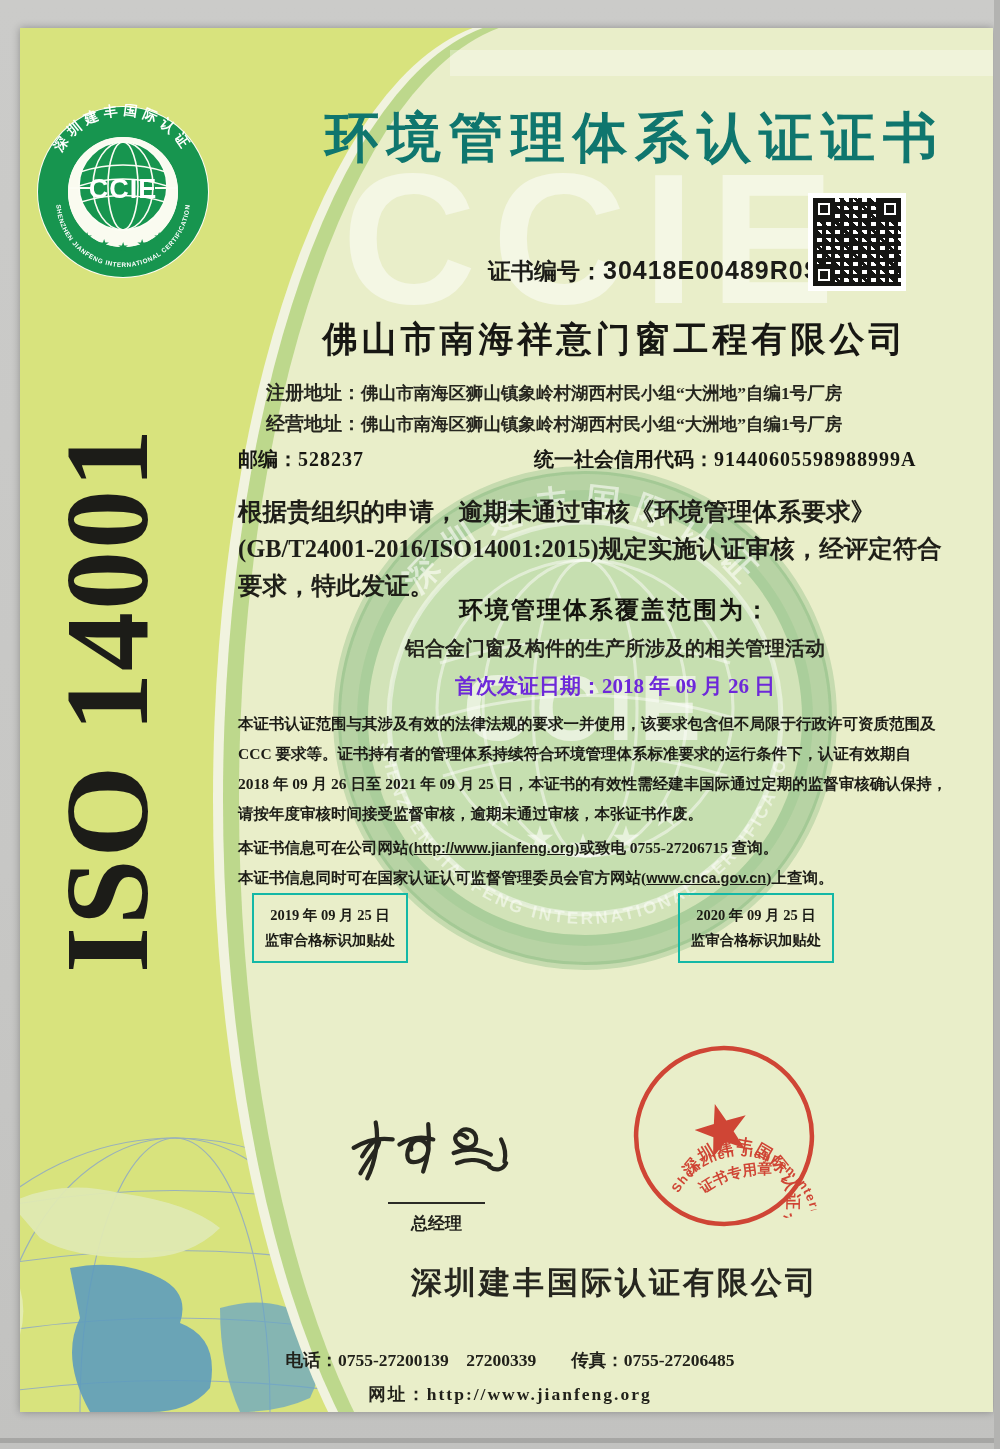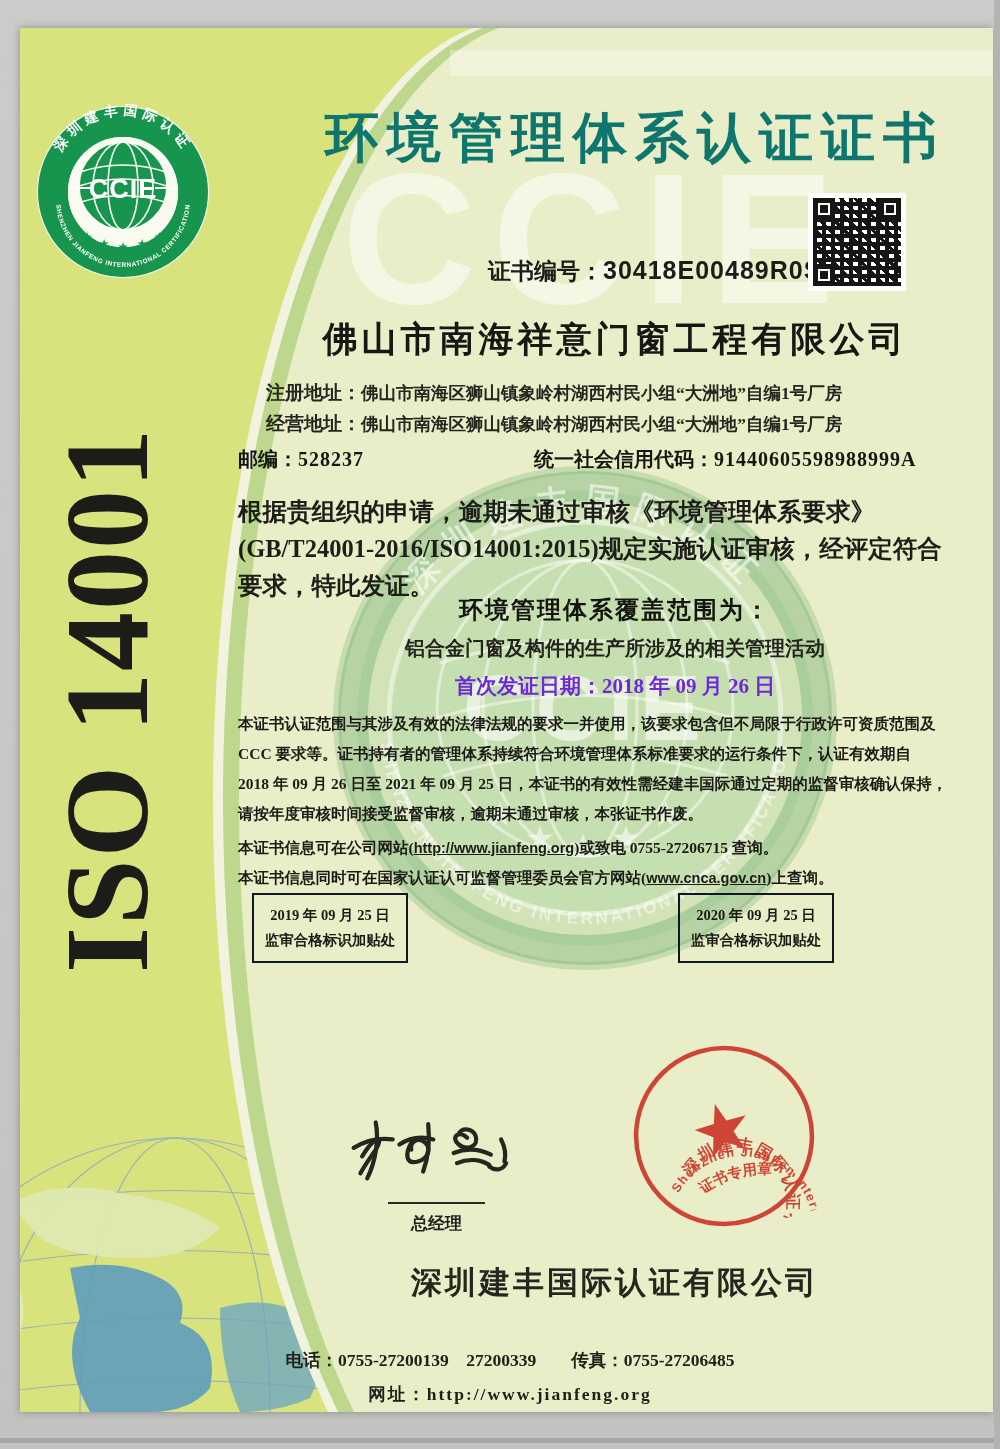--- a/index.html
+++ b/index.html
@@ -75,21 +75,21 @@
 
   .body-par{position:absolute;left:218px;top:465px;width:730px;font-size:24.5px;line-height:37px;font-weight:600;color:#1e1e18;}
   .scope-title{position:absolute;left:215px;top:566px;width:760px;text-align:center;font-size:24px;font-weight:700;color:#15150f;letter-spacing:2px;}
   .scope-line{position:absolute;left:215px;top:607px;width:760px;text-align:center;font-size:20px;font-weight:600;color:#23231c;}
   .first-issue{position:absolute;left:215px;top:644px;width:760px;text-align:center;font-size:21px;font-weight:700;color:#6d28d9;}
 
   .fine{position:absolute;left:218px;width:732px;font-size:15.5px;font-weight:600;color:#1c1c16;white-space:nowrap;}
   .fp0{top:686px;} .fp1{top:716px;} .fp2{top:746px;} .fp3{top:776px;} .fp4{top:810px;} .fp5{top:840px;}
   .fine .link{font-family:"Liberation Sans",sans-serif;font-weight:700;text-decoration:underline;font-size:14.5px;}
 
-  .audit-box{position:absolute;top:865px;width:152px;height:66px;border:2px solid #0f172a;
+  .audit-box{position:absolute;top:865px;width:152px;height:66px;border:2px solid #14b8a6;
     display:flex;flex-direction:column;justify-content:center;align-items:center;gap:6px;color:#1b1b15;}
   .box-1{left:232px;} .box-2{left:658px;align-items:center;}
   .audit-box .d{font-size:14.5px;font-weight:700;}
   .audit-box .l{font-size:14.5px;font-weight:600;}
 
   .sign-svg{position:absolute;left:330px;top:1086px;width:170px;height:72px;}
   .sign-line{position:absolute;left:368px;top:1174px;width:97px;height:2px;background:#2b2b26;}
   .sign-title{position:absolute;left:368px;top:1184px;width:97px;text-align:center;font-size:17px;font-weight:600;color:#22221c;}
 
   .stamp{position:absolute;left:608px;top:1012px;width:192px;height:192px;transform:rotate(-16deg);opacity:.93;color:#ce392a;}

